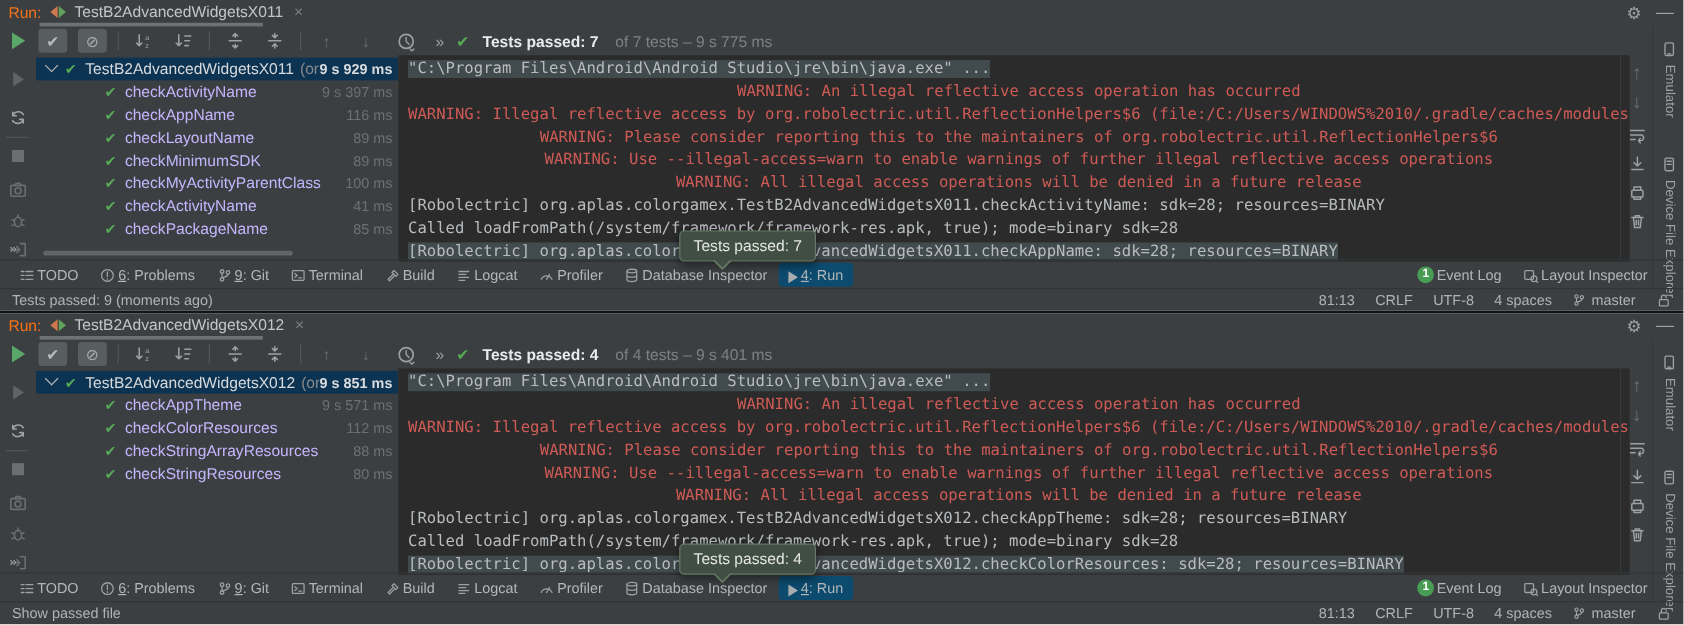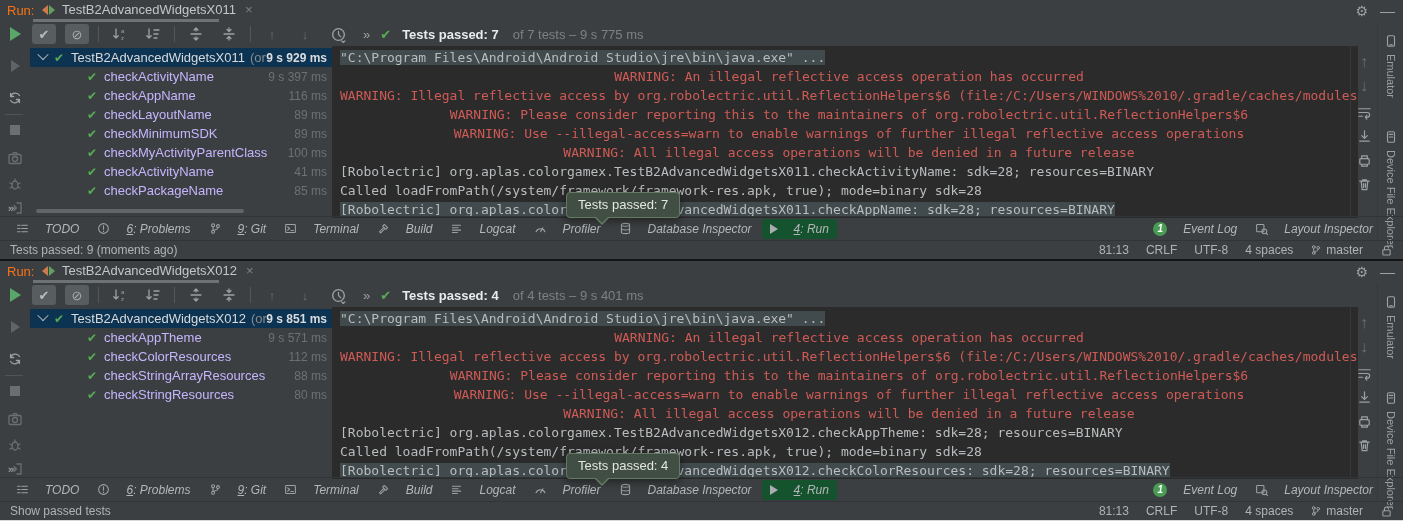--- a/index.html
+++ b/index.html
@@ -69,22 +69,22 @@
   .rstrip{position:absolute;left:1350px;top:46px;width:27px;height:170px;border-left:1px solid #36393b;}
   .rs-item{position:absolute;left:5px;width:16px;height:16px;display:flex;align-items:center;justify-content:center;}
 
   
   .rightbar{position:absolute;left:1377px;top:22px;width:26px;height:218px;border-left:1px solid #36393b;}
   .rb-group{position:absolute;left:0;width:26px;display:flex;flex-direction:column;align-items:center;gap:6px;}
   .rb-label{writing-mode:vertical-rl;font-size:11px;color:#9da1a4;}
 
   
   .twbar{position:absolute;left:0;right:0;top:216px;height:23px;border-top:1px solid #323537;display:flex;align-items:center;font-size:12px;padding:0 8px;gap:2px;color:#b4b7b9;}
-  .twbtn{display:flex;align-items:center;gap:16px;padding:3px 8px;border-radius:3px;white-space:nowrap;font-style:italic;}
-  .twbtn.active{background:#14532d;}
+  .twbtn{display:flex;align-items:flex-end;gap:2px;padding:3px 8px;border-radius:3px;white-space:nowrap;}
+  .twbtn.active{background:#0c4a6e;}
   .twbtn .mn{text-decoration:underline;}
   .tw-spacer{flex:1;}
   .evt-circle{width:14px;height:14px;border-radius:50%;background:#499C54;color:#fff;font-size:10px;display:flex;align-items:center;justify-content:center;font-weight:bold;}
   .run-play{width:0;height:0;border-left:8px solid #a9adb0;border-top:5px solid transparent;border-bottom:5px solid transparent;}
 
   
   .statusbar{position:absolute;left:0;right:0;bottom:0;height:18px;border-top:1px solid #323537;display:flex;align-items:center;font-size:12px;color:#b0b3b5;padding:0 10px;}
   .sb-right{margin-left:auto;display:flex;align-items:center;gap:17px;}
 
   
@@ -667,21 +667,21 @@
           <svg class="icon-svg" width="13" height="13" viewBox="0 0 16 16">
             <rect x="2" y="3" width="9" height="9" rx="1"></rect>
             <circle cx="11.5" cy="11.5" r="3"></circle>
             <path d="M13.7 13.7L15.5 15.5"></path>
           </svg>
           <span>Layout Inspector</span>
         </span>
   </div>
 
   <div class="statusbar">
-    <span>Show passed tests</span>
+    <span>Show passed file</span>
     <span class="sb-right">
       <span>81:13</span>
       <span>CRLF</span>
       <span>UTF-8</span>
       <span>4 spaces</span>
       <span style="display:flex;align-items:center;gap:4px;">
             <svg class="icon-svg" width="12" height="12" viewBox="0 0 16 16">
               <circle cx="5" cy="4" r="1.8"></circle>
               <circle cx="5" cy="12" r="1.8"></circle>
               <circle cx="11" cy="5" r="1.8"></circle>

